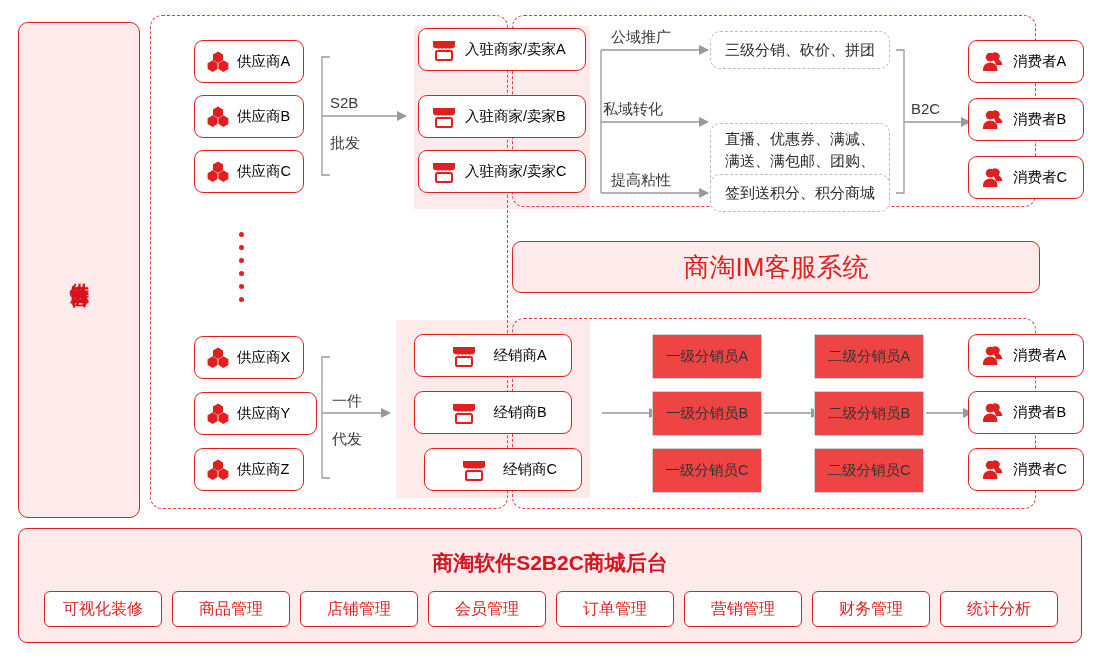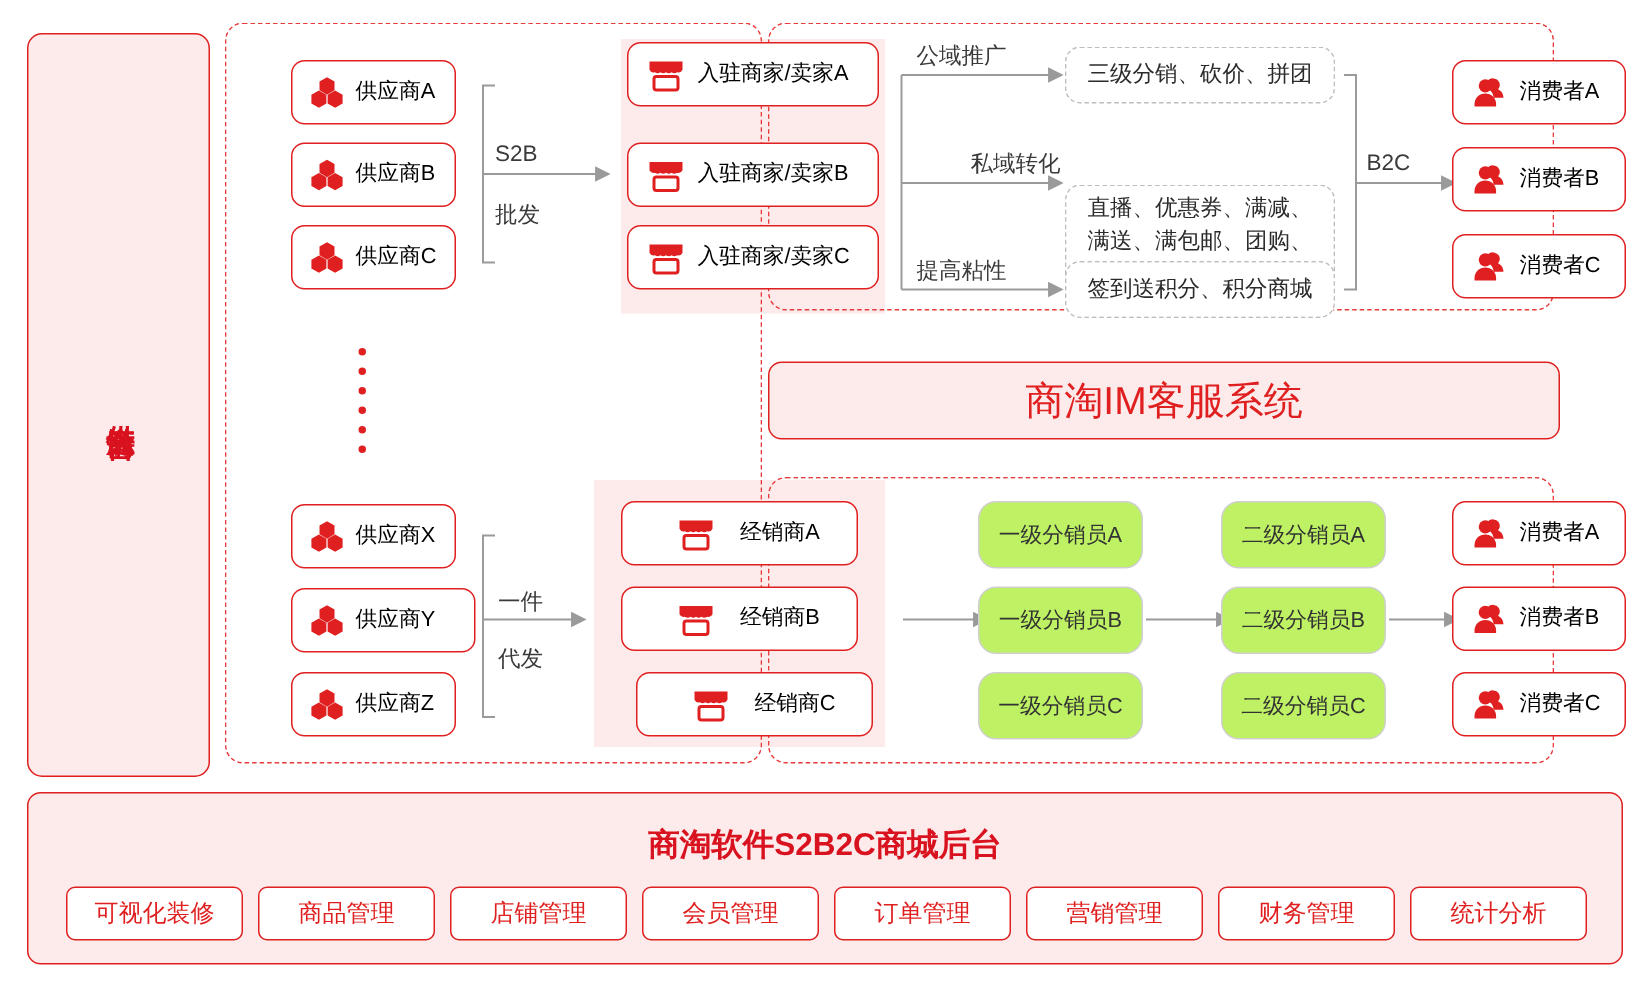--- a/index.html
+++ b/index.html
@@ -39,21 +39,21 @@
   .node{
     border:1.5px solid #e02020;border-radius:9px;background:#ffffff;
     display:flex;align-items:center;height:43px;
     color:#000000;font-size:14.5px;white-space:nowrap;
   }
   .node .lbl{line-height:1;}
   .node.icon-node{padding-left:12px;gap:8px;}
   .node.center{justify-content:center;}
 
   .gnode{
-    border:1px solid #cfcfcf;border-radius:12px;background:#bef264;
+    border:1px solid #cfcfcf;border-radius:1px;background:#ef4444;
     display:flex;align-items:center;justify-content:center;height:45px;
     color:#333333;font-size:14.5px;white-space:nowrap;
   }
 
   .mkt{
     border:1.5px dashed #bdbdbd;border-radius:10px;background:#ffffff;
     display:flex;align-items:center;justify-content:center;
     color:#2b2b2b;font-size:15px;text-align:center;line-height:1.5;
     padding:4px 10px;
   }
@@ -210,21 +210,21 @@
     <span class="ico">
       <svg width="26" height="24" viewBox="0 0 26 24">
         <path d="M2 3 h22 v5.5 a3 3 0 0 1 -3.6 1.6 a3 3 0 0 1 -3.7 0 a3 3 0 0 1 -3.7 0 a3 3 0 0 1 -3.7 0 a3 3 0 0 1 -3.7 0 A3 3 0 0 1 2 8.5 z" fill="#e02020"></path>
         <rect x="5" y="13" width="16" height="9" rx="1.6" fill="none" stroke="#e02020" stroke-width="2"></rect>
       </svg>
     </span>
     <span class="lbl">入驻商家/卖家C</span>
   </div>
 
   <div class="abs conn-txt" style="left:611px;top:28px;">公域推广</div>
-  <div class="abs conn-txt" style="left:647px;top:100px;">私域转化</div>
+  <div class="abs conn-txt" style="left:603px;top:100px;">私域转化</div>
   <div class="abs conn-txt" style="left:611px;top:171px;">提高粘性</div>
 
   <div class="abs mkt" style="left:710px;top:31px;width:180px;height:38px;">
     <span>三级分销、砍价、拼团</span>
   </div>
   <div class="abs mkt" style="left:710px;top:83px;width:180px;height:77px;margin-top:40px;">
     <span>直播、优惠券、满减、满送、满包邮、团购、拍卖</span>
   </div>
   <div class="abs mkt" style="left:710px;top:174px;width:180px;height:38px;">
     <span>签到送积分、积分商城</span>

